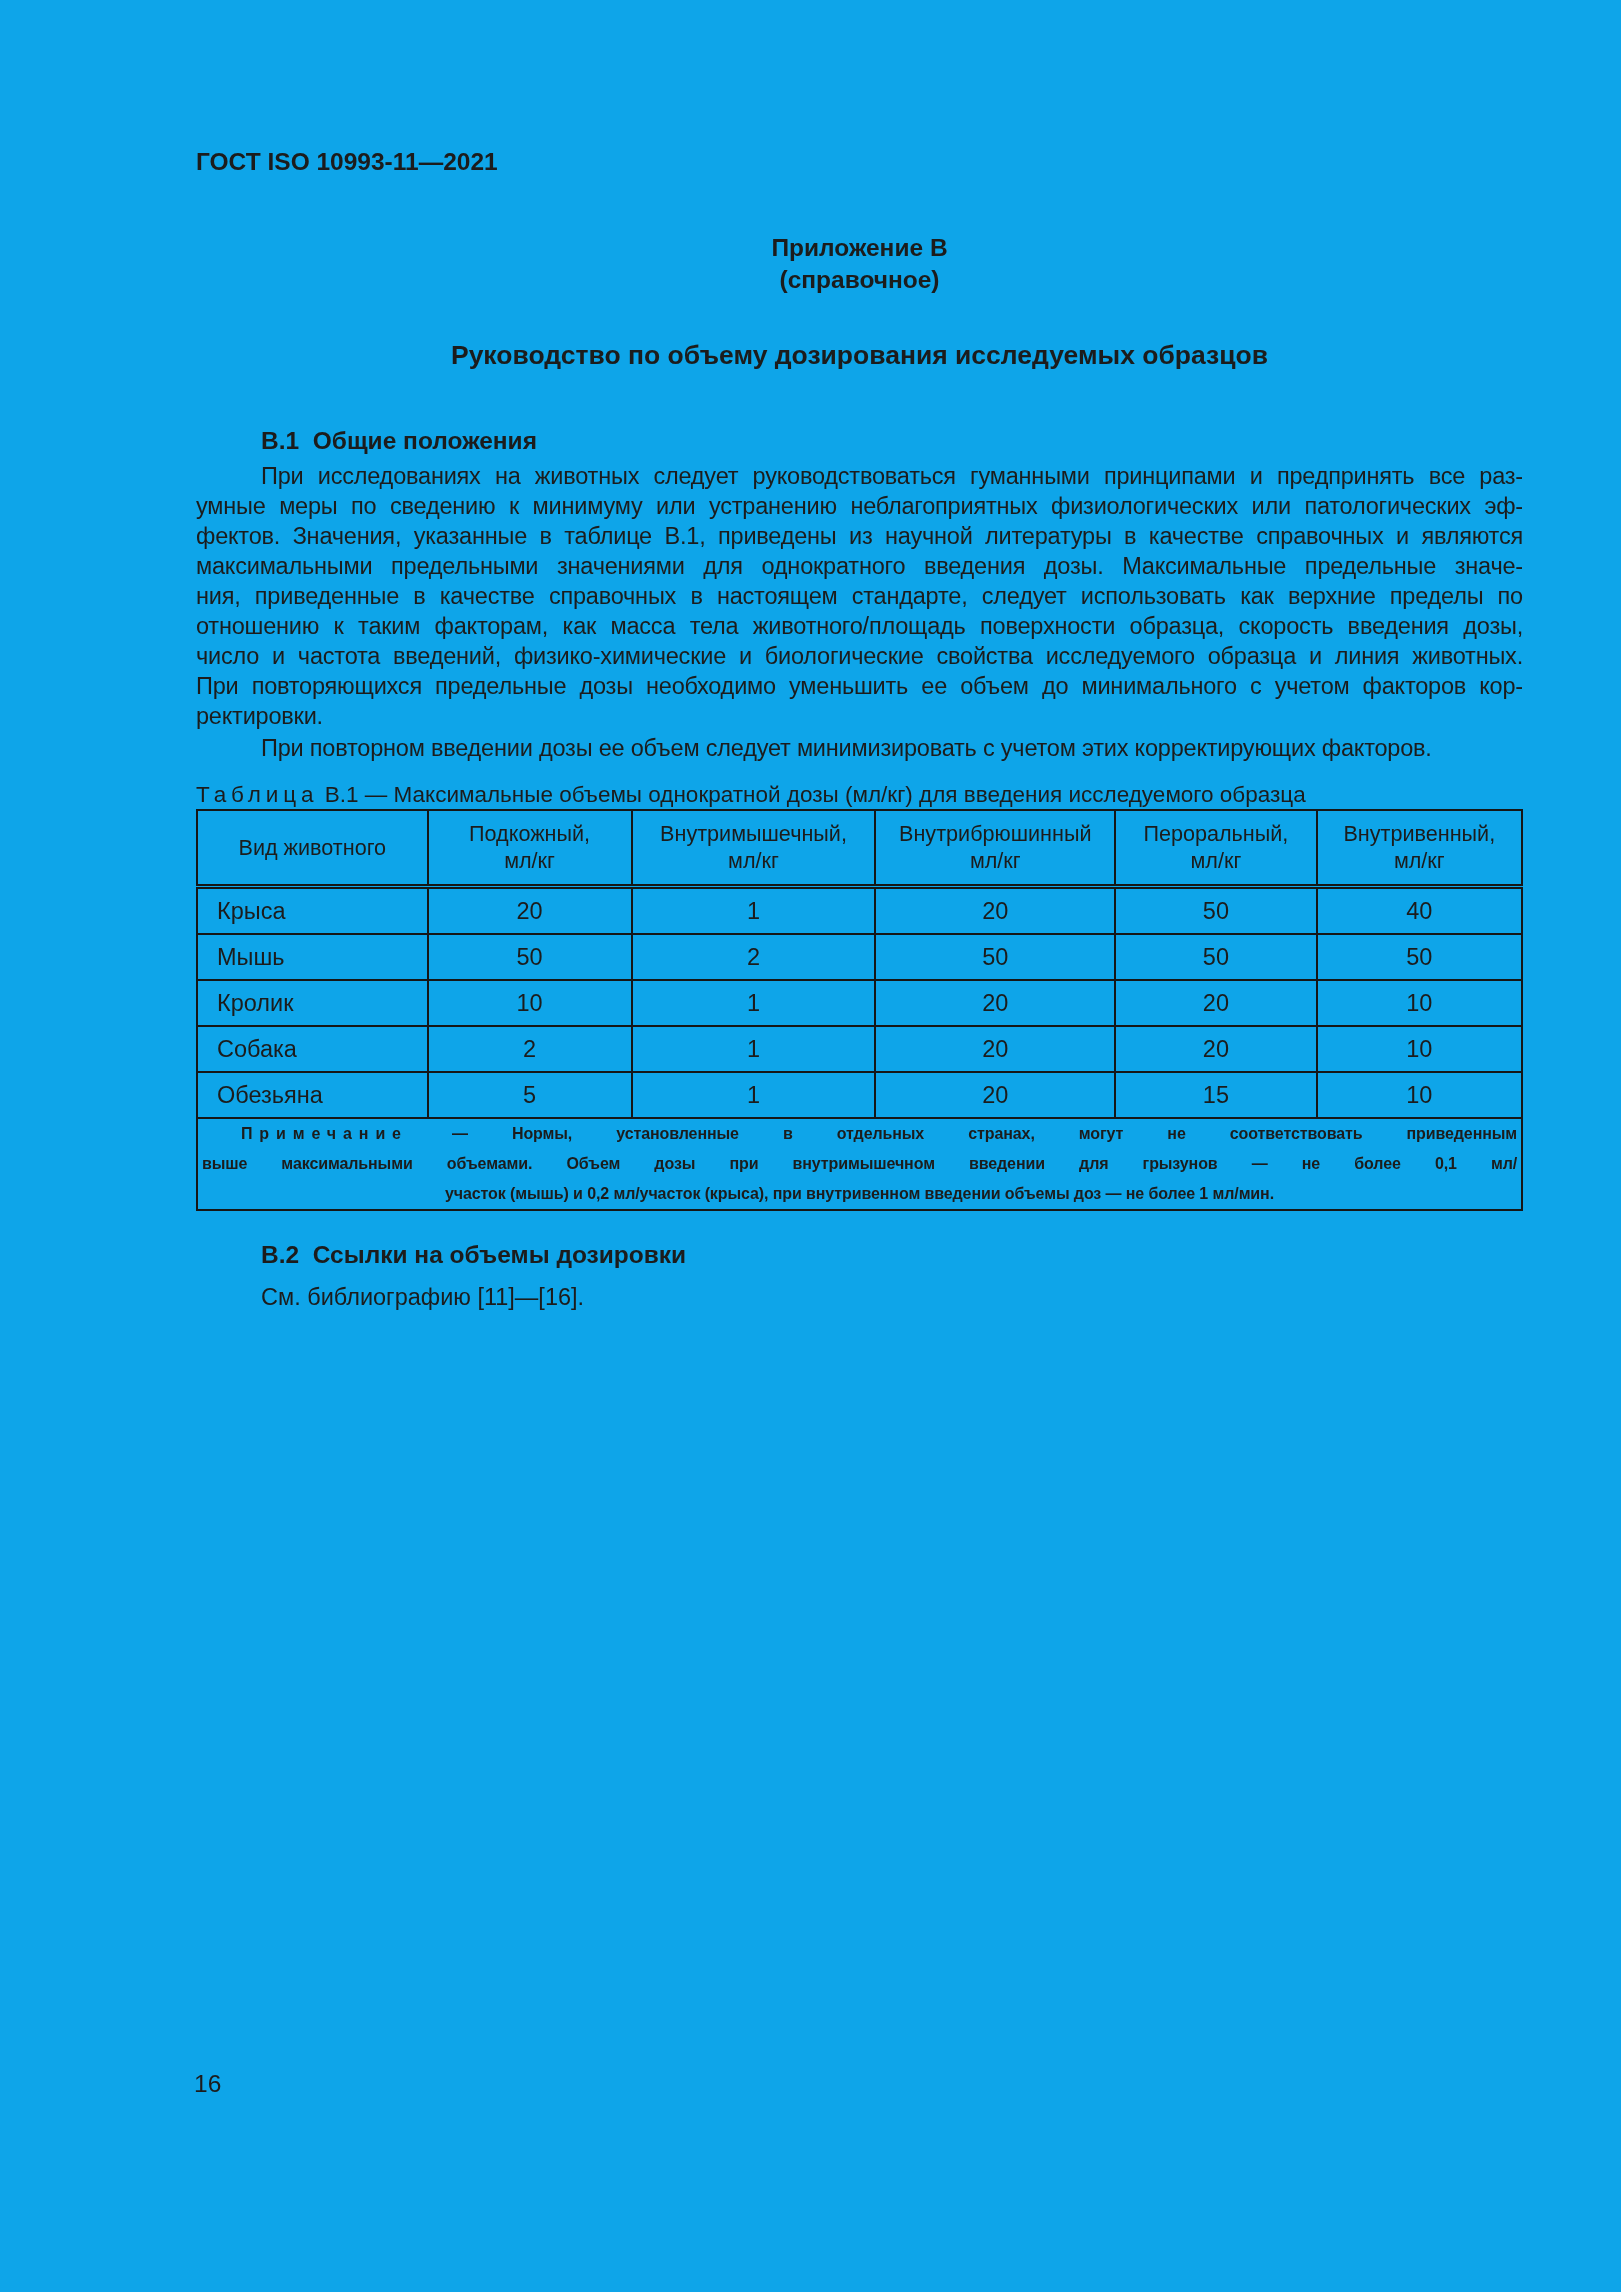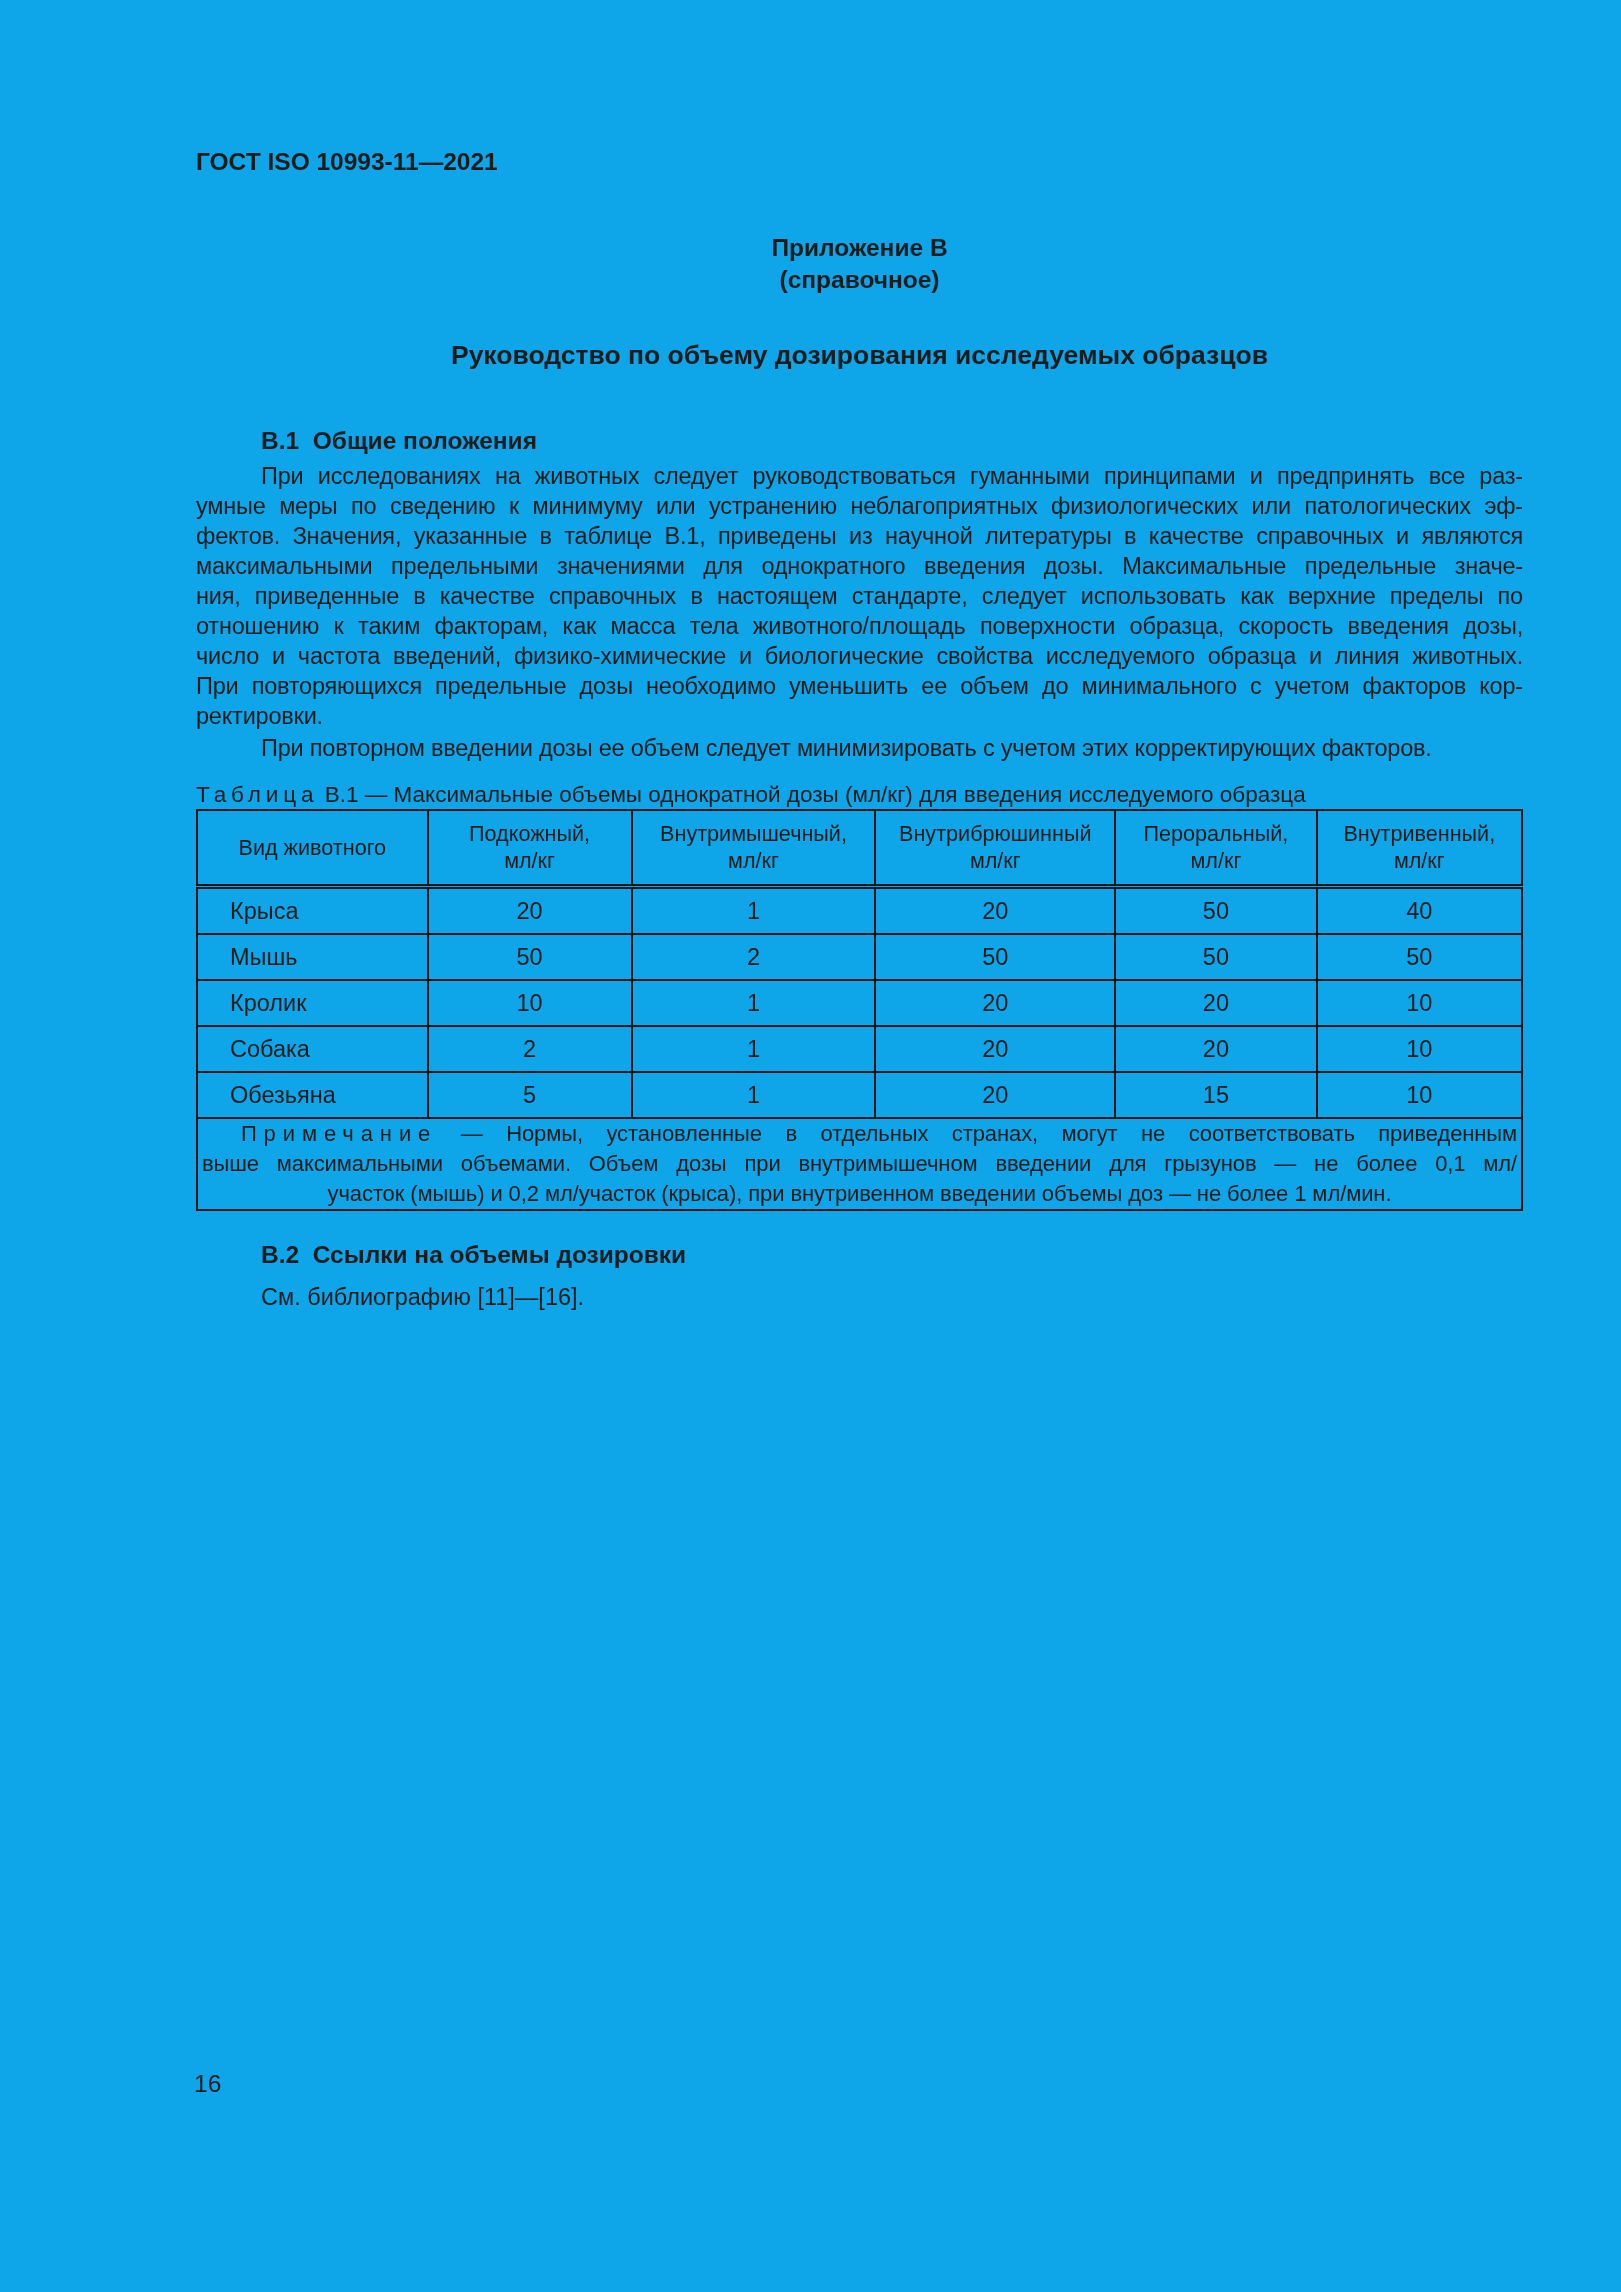--- a/index.html
+++ b/index.html
@@ -78,23 +78,23 @@
   }
   table.dose tbody td {
     border-top-width: 2.9px;
     border-bottom-width: 2.9px;
     font-size: 23.5px;
     height: 44px;
     text-align: center;
     vertical-align: middle;
     padding: 0 3.9px;
   }
-  table.dose td.animal { text-align: left; padding-left: 32px; }
+  table.dose td.animal { text-align: left; padding-left: 19px; }
   td.note-cell { padding: 8.8px 14.7px 12.7px 14.7px; }
-  .nline { font-size: 22px; line-height: 30px; letter-spacing: -0.1px; }
+  .nline { font-size: 16px; line-height: 30px; letter-spacing: -0.1px; font-weight: bold; }
   .nline.jl { text-align: justify; text-align-last: justify; }
   .nline.first { padding-left: 39px; }
   .spaced-note { letter-spacing: 6.9px; }
   .b2-text {
     margin: 13.7px 0 0 65px;
     font-size: 23.5px;
     line-height: 29px;
   }
   .page-num {
     position: absolute;

